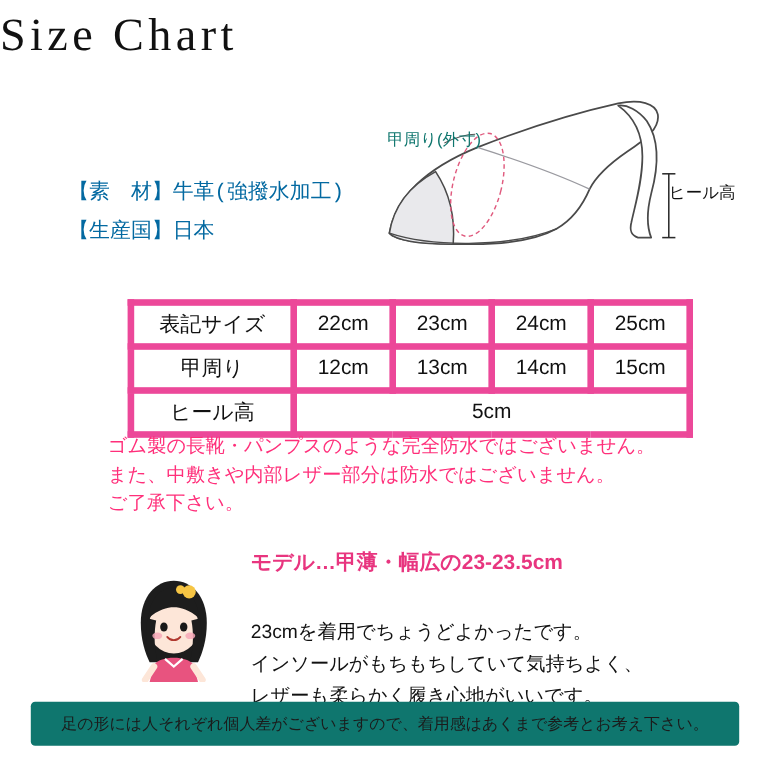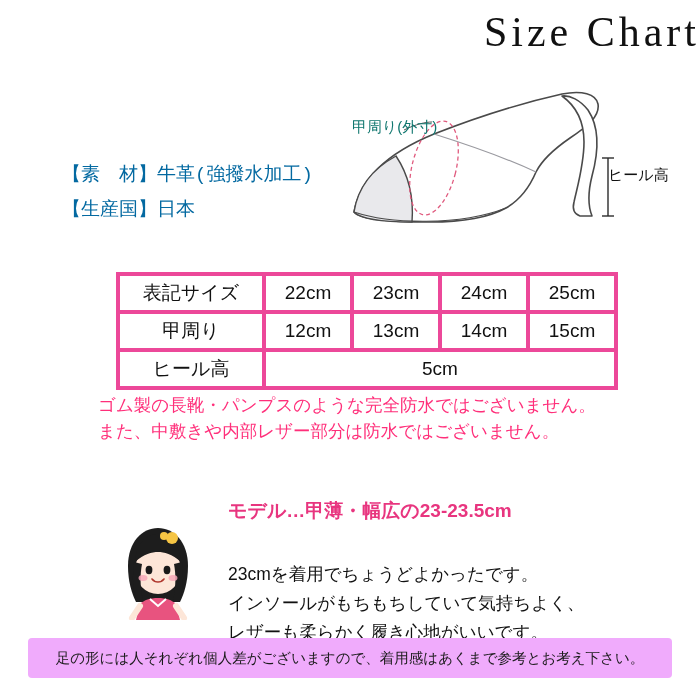--- a/index.html
+++ b/index.html
@@ -20,21 +20,21 @@
     height: 700px;
     background: #ffffff;
   }
 
   
   .title {
     position: absolute;
     top: 8px;
     left: 0;
     width: 700px;
-    text-align: right;
+    text-align: left;
     font-family: "Liberation Serif", serif;
     font-size: 42px;
     letter-spacing: 4px;
     color: #111111;
     font-weight: 400;
   }
 
   
   .spec-list {
     position: absolute;
@@ -75,21 +75,21 @@
   
   .size-table {
     position: absolute;
     top: 272px;
     left: 116px;
     border-collapse: collapse;
     font-size: 19px;
     color: #111111;
   }
   .size-table td {
-    border: 4px solid #ec4899;
+    border: 6px solid #ec4899;
     height: 30px;
     text-align: center;
     padding: 2px 6px;
     font-family: "Liberation Sans", sans-serif;
   }
   .size-table td.head {
     width: 130px;
   }
   .size-table td.cell {
     width: 72px;
@@ -138,21 +138,21 @@
     height: 100px;
   }
 
   
   .footer-banner {
     position: absolute;
     left: 28px;
     top: 638px;
     width: 644px;
     height: 40px;
-    background: #f0abfc;
+    background: #0f766e;
     border-radius: 4px;
     display: flex;
     align-items: center;
     justify-content: center;
   }
   .footer-banner span {
     font-size: 14.5px;
     color: #1b1b1b;
     white-space: nowrap;
   }
@@ -238,20 +238,21 @@
     <tr>
       <td class="head">ヒール高</td>
       <td class="wide" colspan="4">5cm</td>
     </tr>
   </tbody>
     </table>
 
   <div class="pink-notes">
     <div>ゴム製の長靴・パンプスのような完全防水ではございません。</div>
     <div>また、中敷きや内部レザー部分は防水ではございません。</div>
+    <div>ご了承下さい。</div>
   </div>
 
   <div class="avatar">
     <svg width="96" height="100" viewBox="0 0 96 100">
 
       <path d="M18,46 C18,22 32,8 48,8 C64,8 78,22 78,46 C78,62 74,74 70,82 L26,82 C22,74 18,62 18,46 Z" fill="#1d1d1d"></path>
 
       <ellipse cx="48" cy="50" rx="23" ry="24" fill="#fde6d8"></ellipse>
 
       <path d="M25,42 C26,24 36,14 48,14 C60,14 70,24 71,42 C62,34 54,32 48,32 C42,32 34,34 25,42 Z" fill="#1d1d1d"></path>

